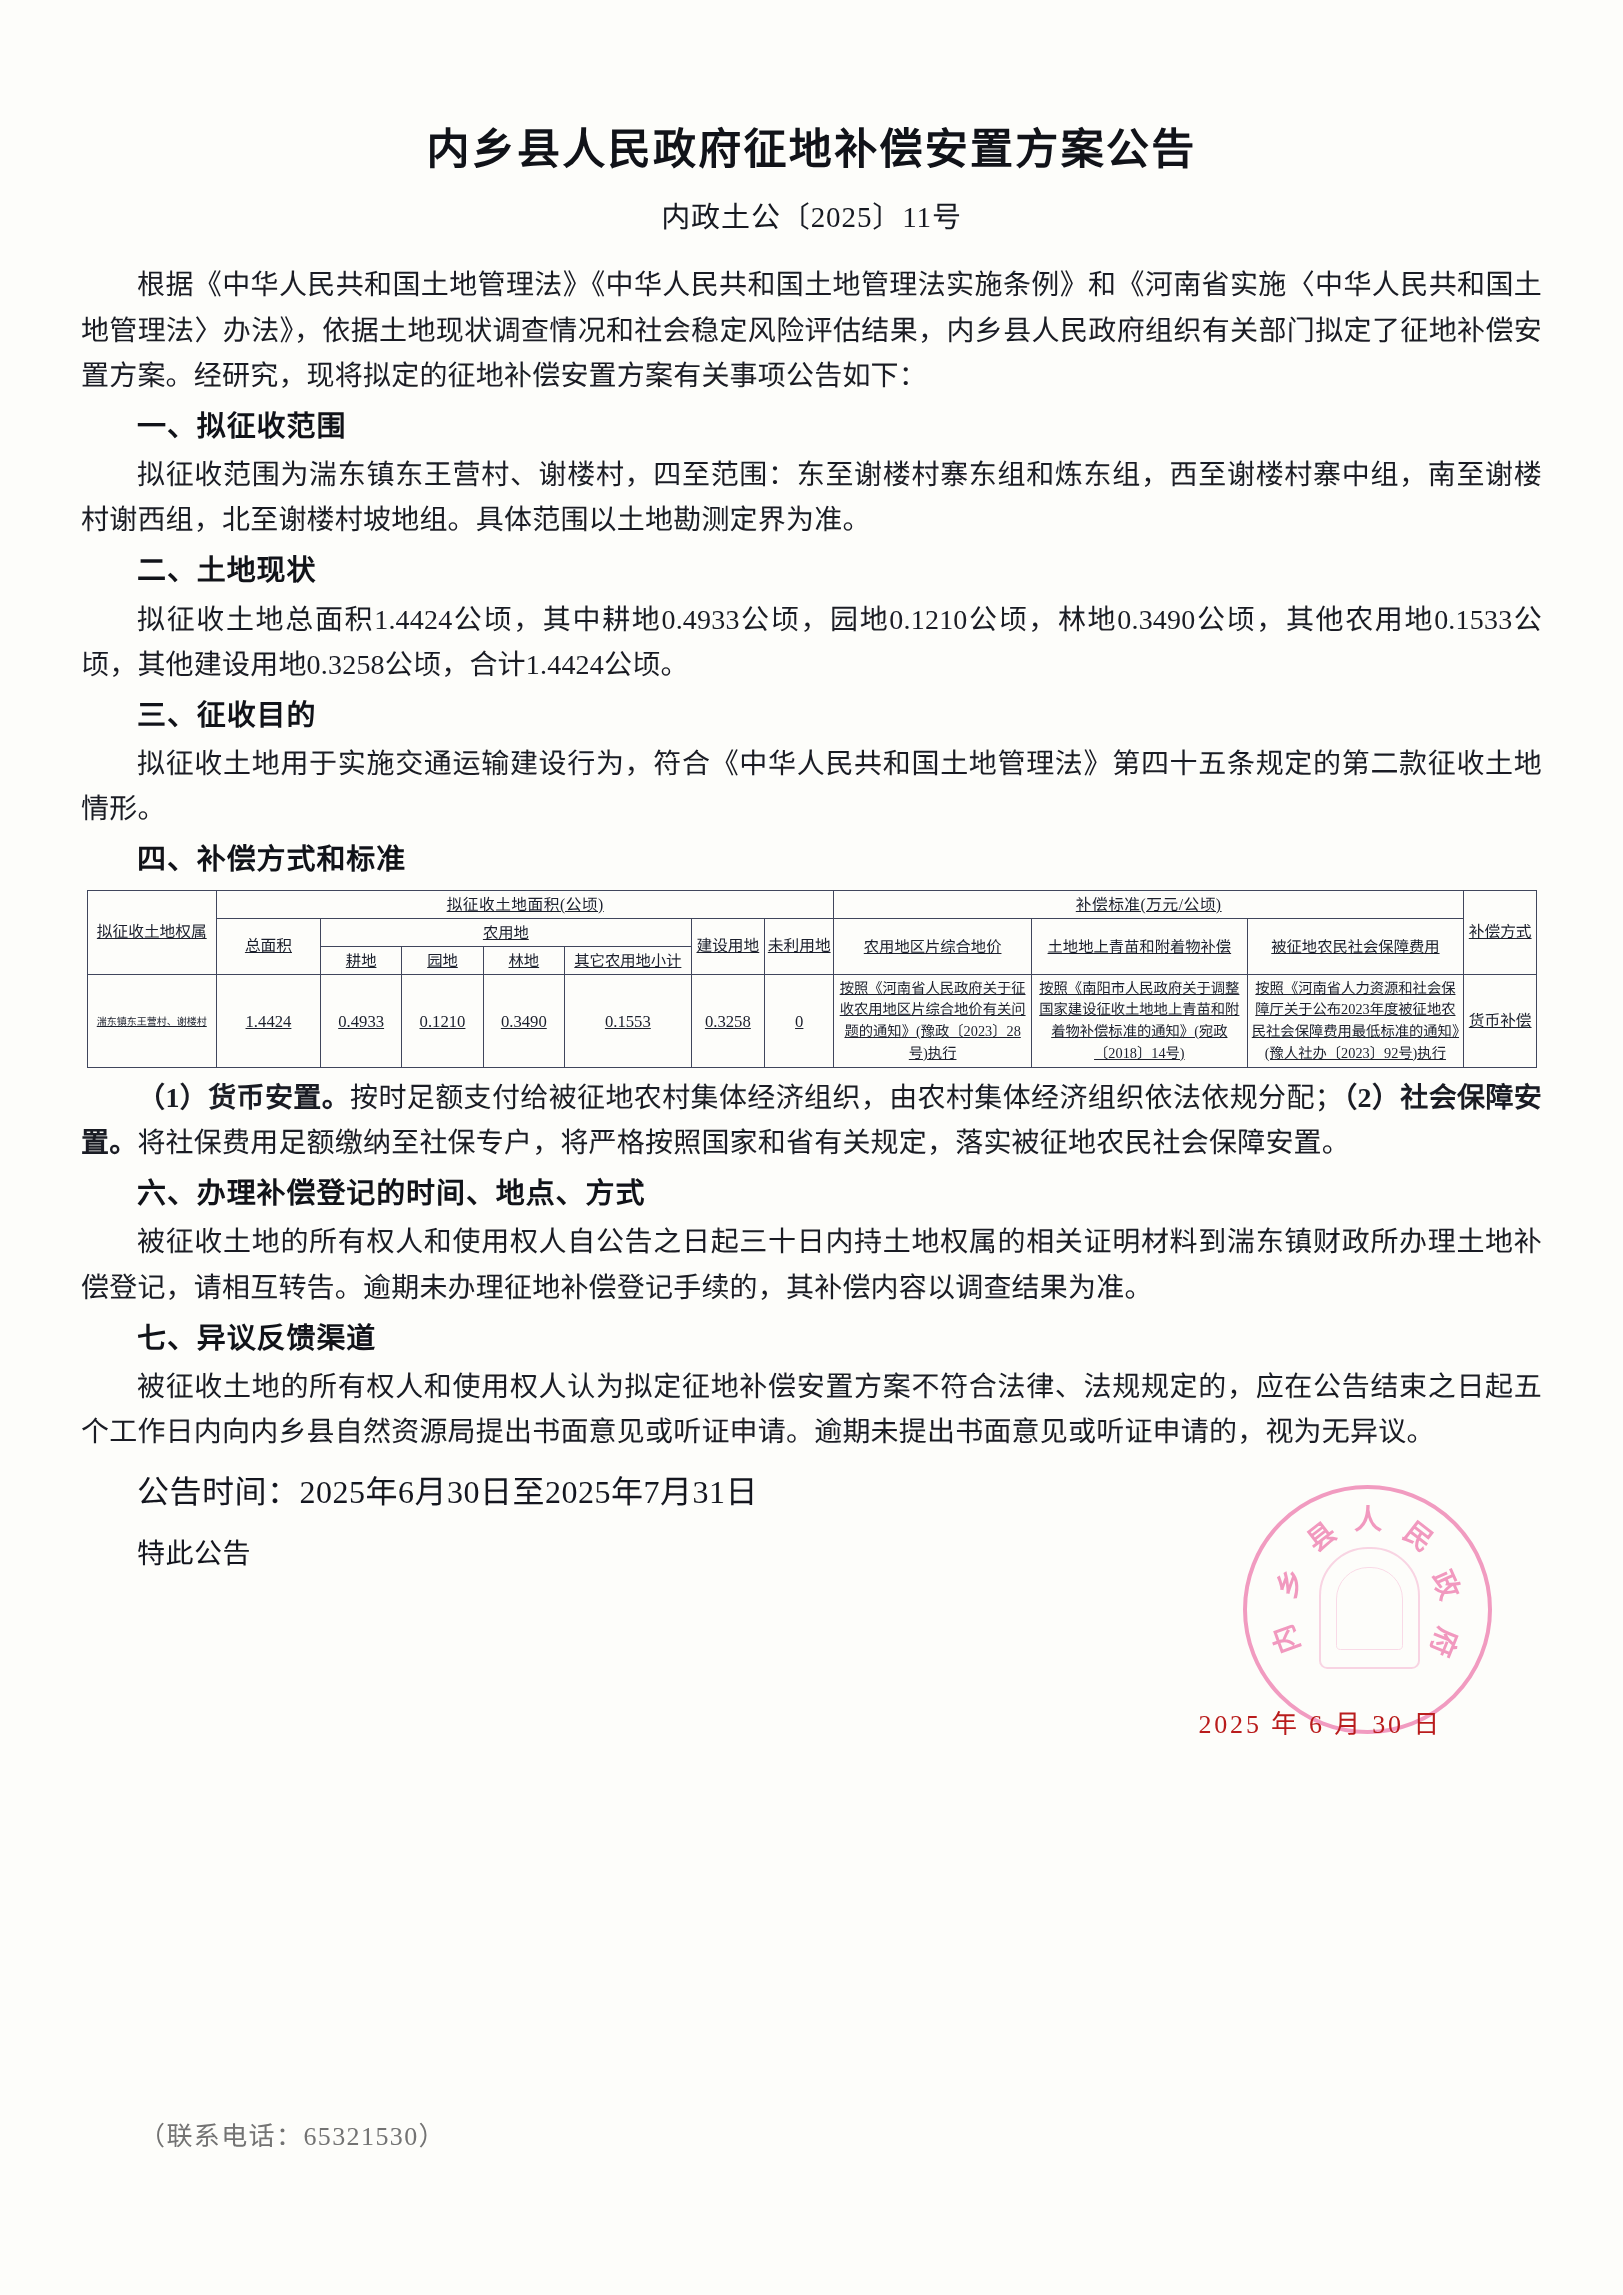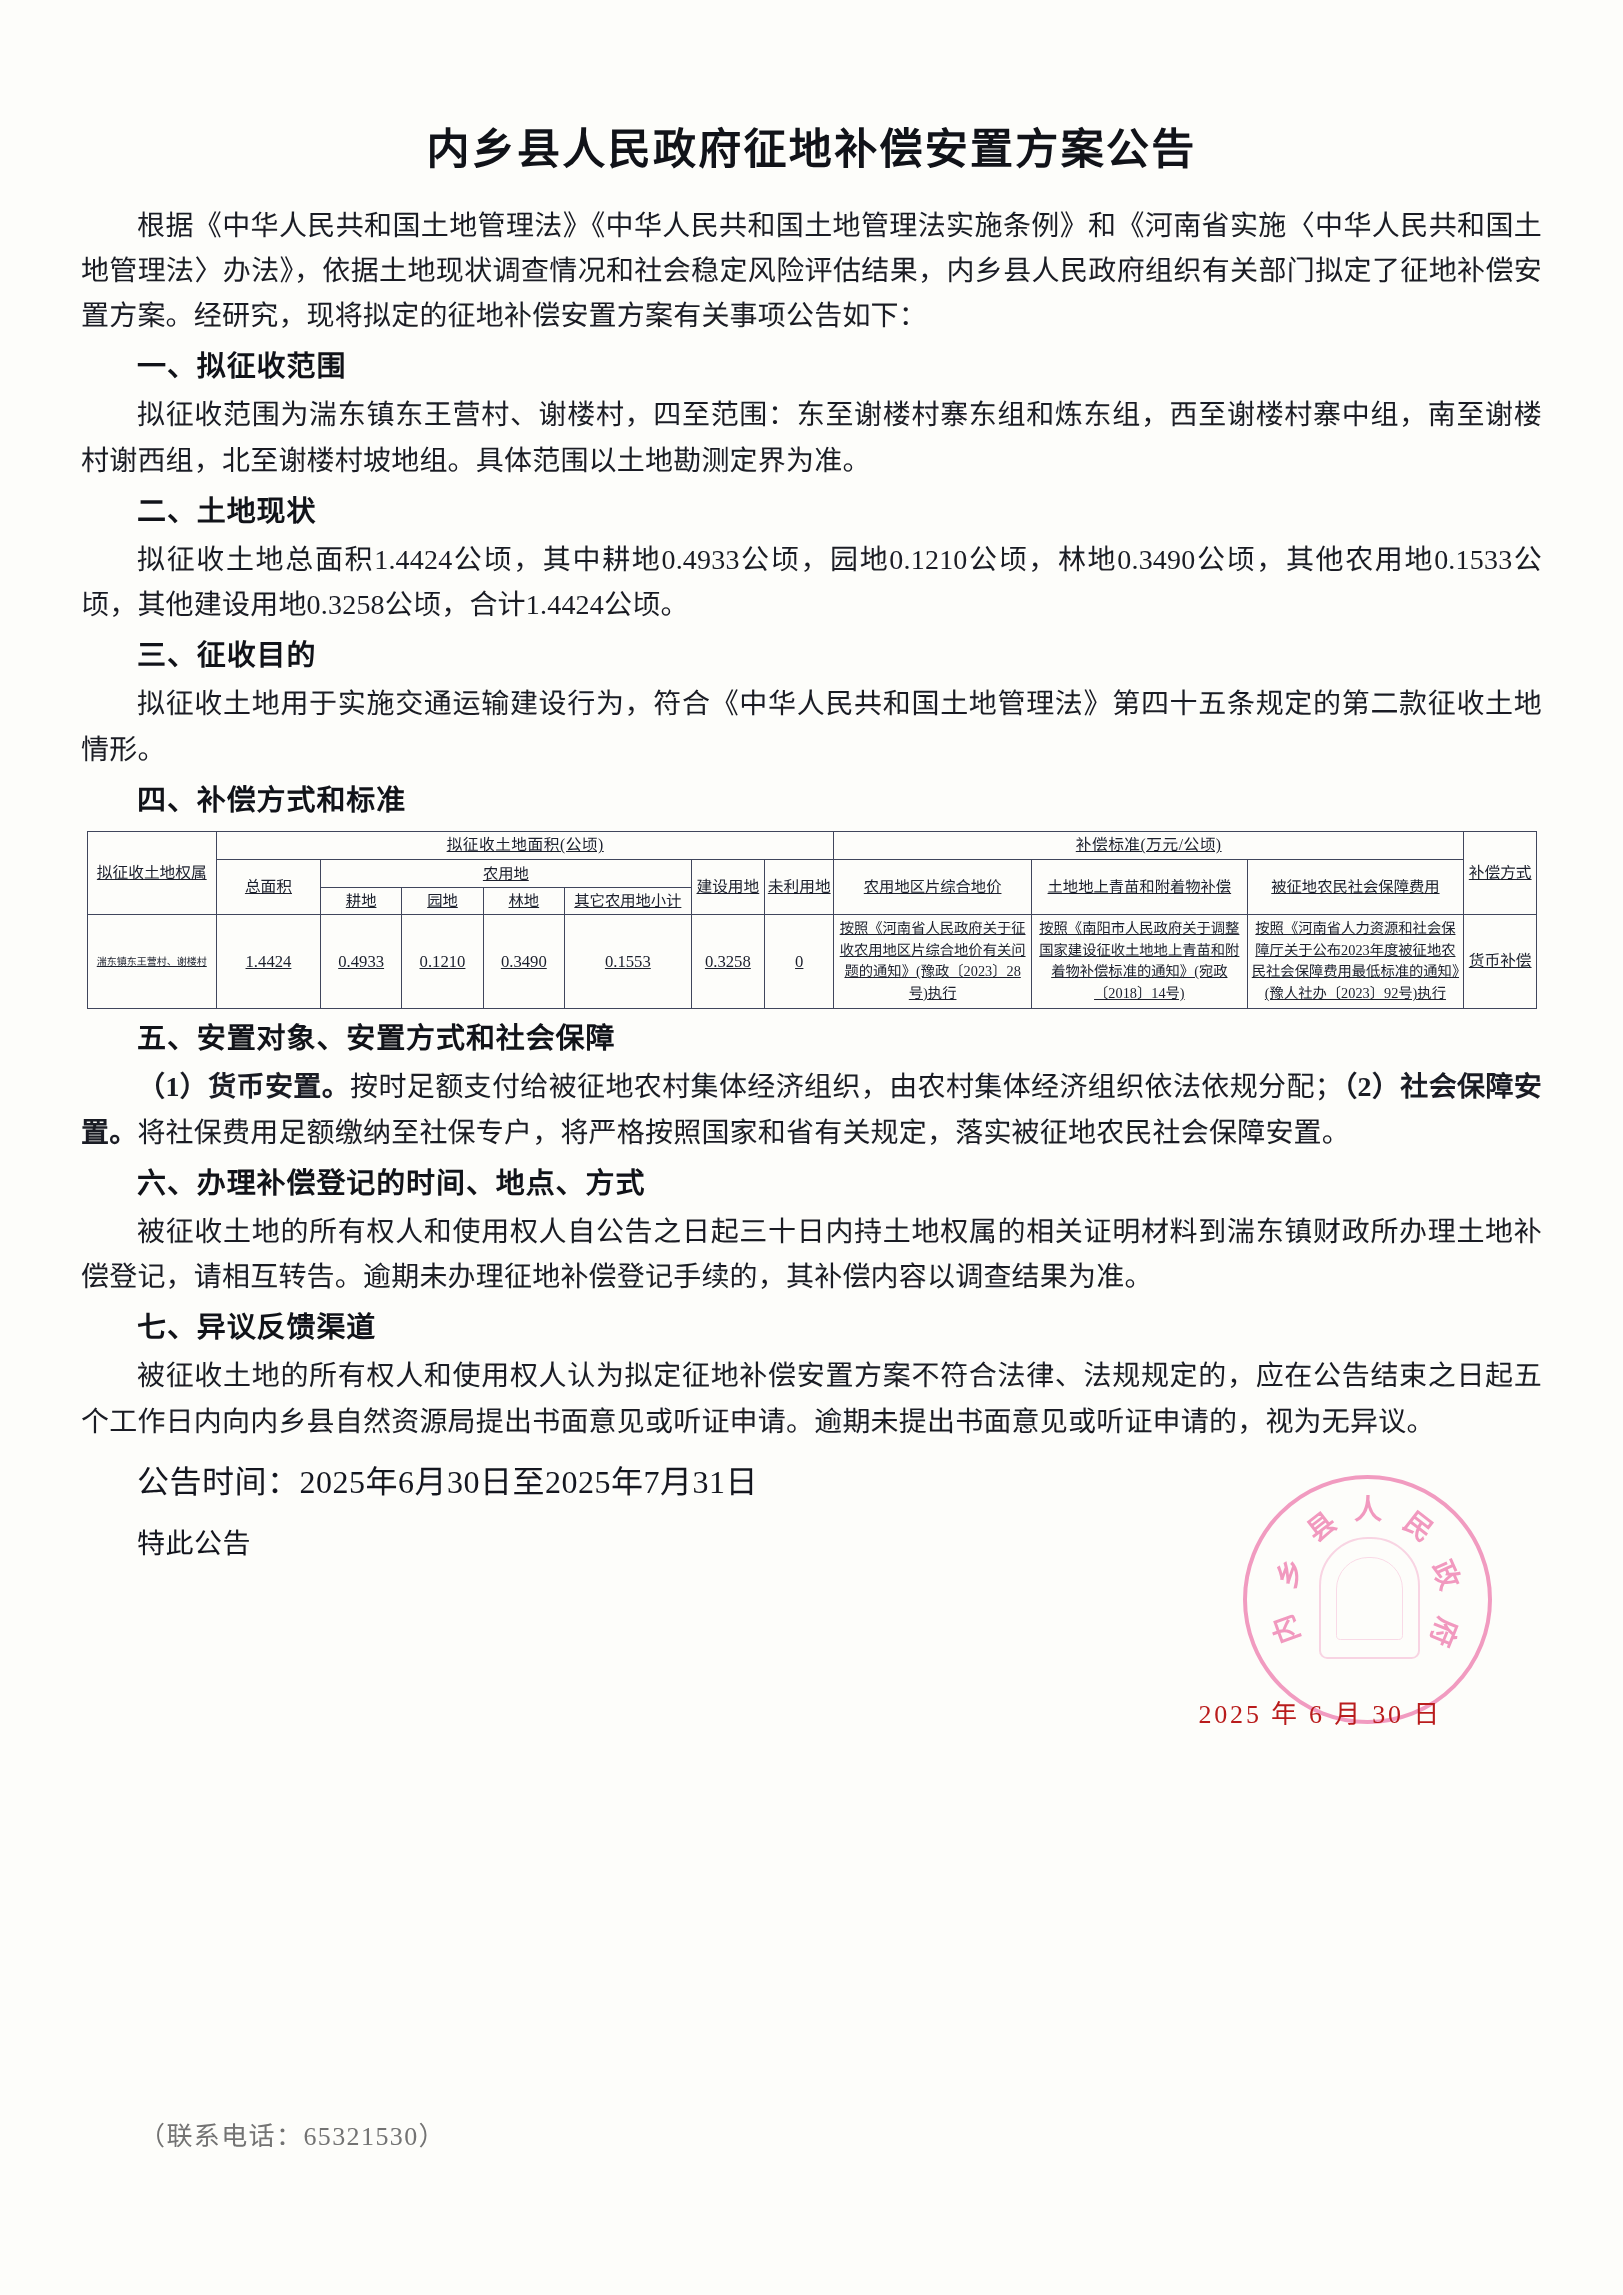--- a/index.html
+++ b/index.html
@@ -206,20 +206,21 @@
     color: #737373;
   }
 </style>
 </head>
 <body>
 
 <div class="page">
 
   <div class="title-block">
     <h1 class="doc-title">内乡县人民政府征地补偿安置方案公告</h1>
+    <div class="doc-number">内政土公〔2025〕11号</div>
   </div>
 
   <div class="body-wrap">
 
     <p class="para">根据《中华人民共和国土地管理法》《中华人民共和国土地管理法实施条例》和《河南省实施〈中华人民共和国土地管理法〉办法》，依据土地现状调查情况和社会稳定风险评估结果，内乡县人民政府组织有关部门拟定了征地补偿安置方案。经研究，现将拟定的征地补偿安置方案有关事项公告如下：</p>
 
     <h2 class="section-heading">一、拟征收范围</h2>
     <p class="para">拟征收范围为湍东镇东王营村、谢楼村，四至范围：东至谢楼村寨东组和炼东组，西至谢楼村寨中组，南至谢楼村谢西组，北至谢楼村坡地组。具体范围以土地勘测定界为准。</p>
 
     <h2 class="section-heading">二、土地现状</h2>
@@ -281,21 +282,20 @@
             <td class="num-cell">0</td>
             <td class="ref-cell">按照《河南省人民政府关于征收农用地区片综合地价有关问题的通知》(豫政〔2023〕28号)执行</td>
             <td class="ref-cell">按照《南阳市人民政府关于调整国家建设征收土地地上青苗和附着物补偿标准的通知》(宛政〔2018〕14号)</td>
             <td class="ref-cell">按照《河南省人力资源和社会保障厅关于公布2023年度被征地农民社会保障费用最低标准的通知》(豫人社办〔2023〕92号)执行</td>
             <td class="vert">货币补偿</td>
           </tr>
         </tbody>
       </table>
     </div>
 
-    <h2 class="section-heading">五、安置对象、安置方式和社会保障</h2>
     <p class="para"><span class="bold-inline">（1）货币安置。</span><span>按时足额支付给被征地农村集体经济组织，由农村集体经济组织依法依规分配；</span><span class="bold-inline">（2）社会保障安置。</span><span>将社保费用足额缴纳至社保专户，将严格按照国家和省有关规定，落实被征地农民社会保障安置。</span></p>
 
     <h2 class="section-heading">六、办理补偿登记的时间、地点、方式</h2>
     <p class="para">被征收土地的所有权人和使用权人自公告之日起三十日内持土地权属的相关证明材料到湍东镇财政所办理土地补偿登记，请相互转告。逾期未办理征地补偿登记手续的，其补偿内容以调查结果为准。</p>
 
     <h2 class="section-heading">七、异议反馈渠道</h2>
     <p class="para">被征收土地的所有权人和使用权人认为拟定征地补偿安置方案不符合法律、法规规定的，应在公告结束之日起五个工作日内向内乡县自然资源局提出书面意见或听证申请。逾期未提出书面意见或听证申请的，视为无异议。</p>
   </div>
 
   <div class="footer-block">

